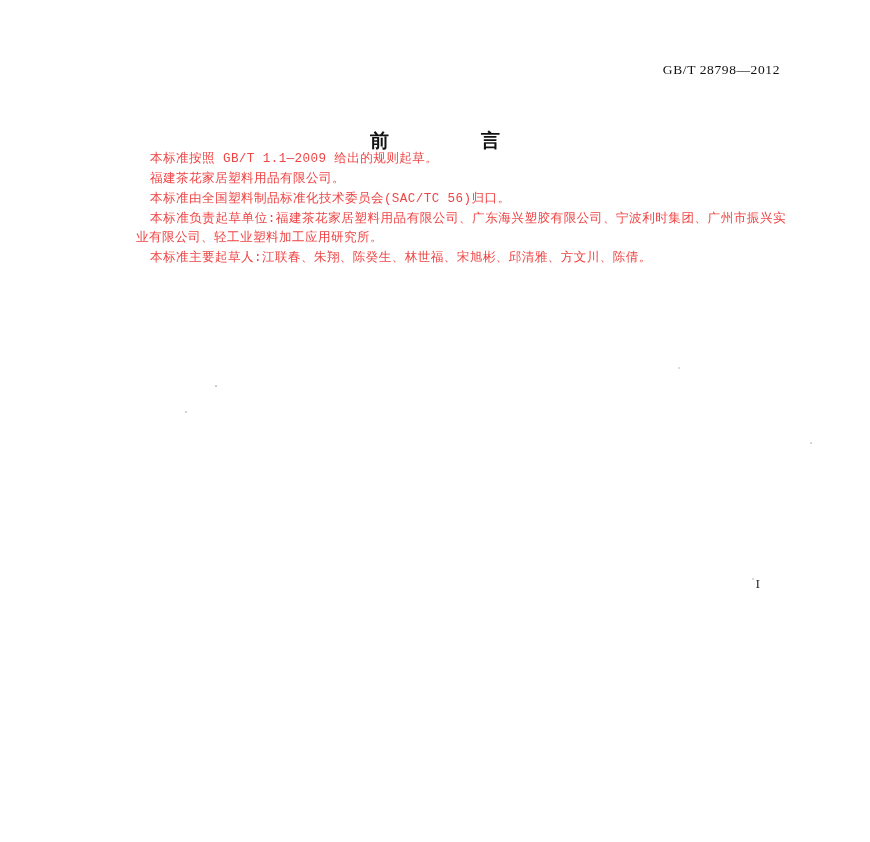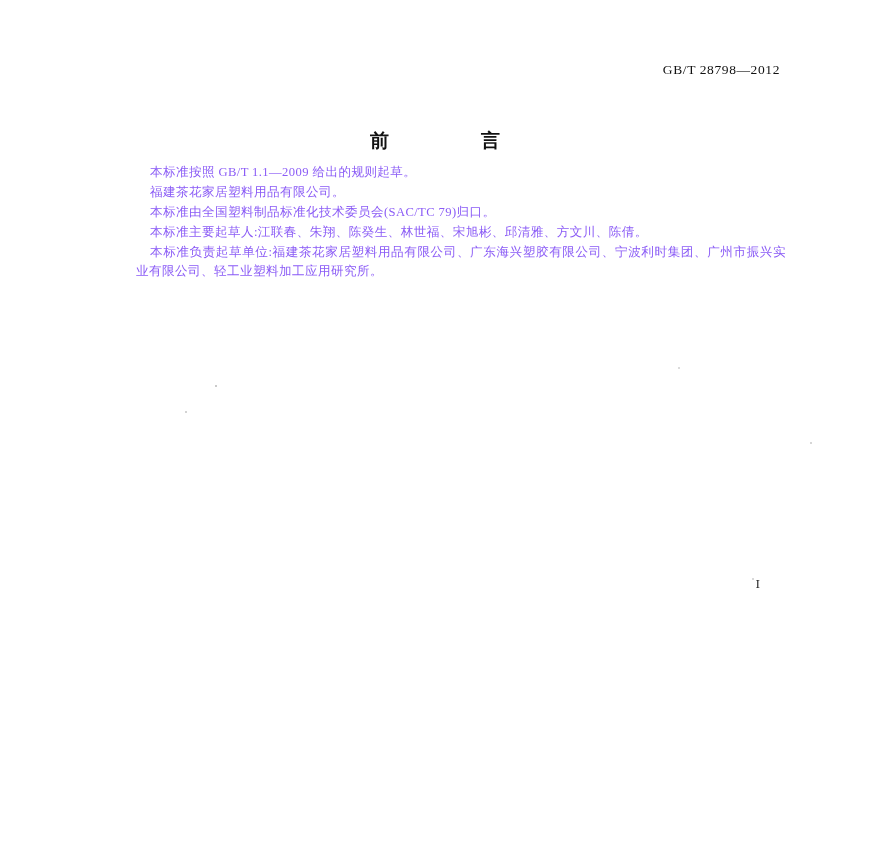--- a/index.html
+++ b/index.html
@@ -42,26 +42,26 @@
     font-size: 19px;
     font-weight: bold;
     letter-spacing: 18px;
     text-indent: 18px;
     color: #111;
     font-family: "DejaVu Sans", "Liberation Sans", sans-serif;
   }
   .body-block {
     position: absolute;
     left: 136px;
-    top: 163px;
+    top: 150px;
     width: 650px;
     font-size: 12.6px;
     line-height: 19.4px;
-    color: #8b5cf6;
-    font-family: Liberation Serif, serif;
+    color: #ef4444;
+    font-family: Liberation Mono, monospace;
   }
   .para {
     margin: 0 0 0.5px 0;
     text-align: justify;
     letter-spacing: 0.4px;
   }
   .para-indent2 {
     text-indent: 14px;
   }
   .speck {
@@ -88,23 +88,23 @@
 
 <div class="page">
 
   <div class="std-number">GB/T 28798—2012</div>
 
   <div class="doc-title">前　　言</div>
 
   <div class="body-block">
     <p class="para para-indent2">本标准按照 GB/T 1.1—2009 给出的规则起草。</p>
     <p class="para para-indent2">福建茶花家居塑料用品有限公司。</p>
-    <p class="para para-indent2">本标准由全国塑料制品标准化技术委员会(SAC/TC 79)归口。</p>
+    <p class="para para-indent2">本标准由全国塑料制品标准化技术委员会(SAC/TC 56)归口。</p>
+    <p class="para para-indent2">本标准负责起草单位:福建茶花家居塑料用品有限公司、广东海兴塑胶有限公司、宁波利时集团、广州市振兴实业有限公司、轻工业塑料加工应用研究所。</p>
     <p class="para para-indent2">本标准主要起草人:江联春、朱翔、陈癸生、林世福、宋旭彬、邱清雅、方文川、陈倩。</p>
-    <p class="para para-indent2">本标准负责起草单位:福建茶花家居塑料用品有限公司、广东海兴塑胶有限公司、宁波利时集团、广州市振兴实业有限公司、轻工业塑料加工应用研究所。</p>
   </div>
 
   <span class="speck s1"></span>
   <span class="speck s2"></span>
   <span class="speck s3"></span>
   <span class="speck s4"></span>
   <span class="speck s5"></span>
 
   <div class="page-number">Ⅰ</div>
 

